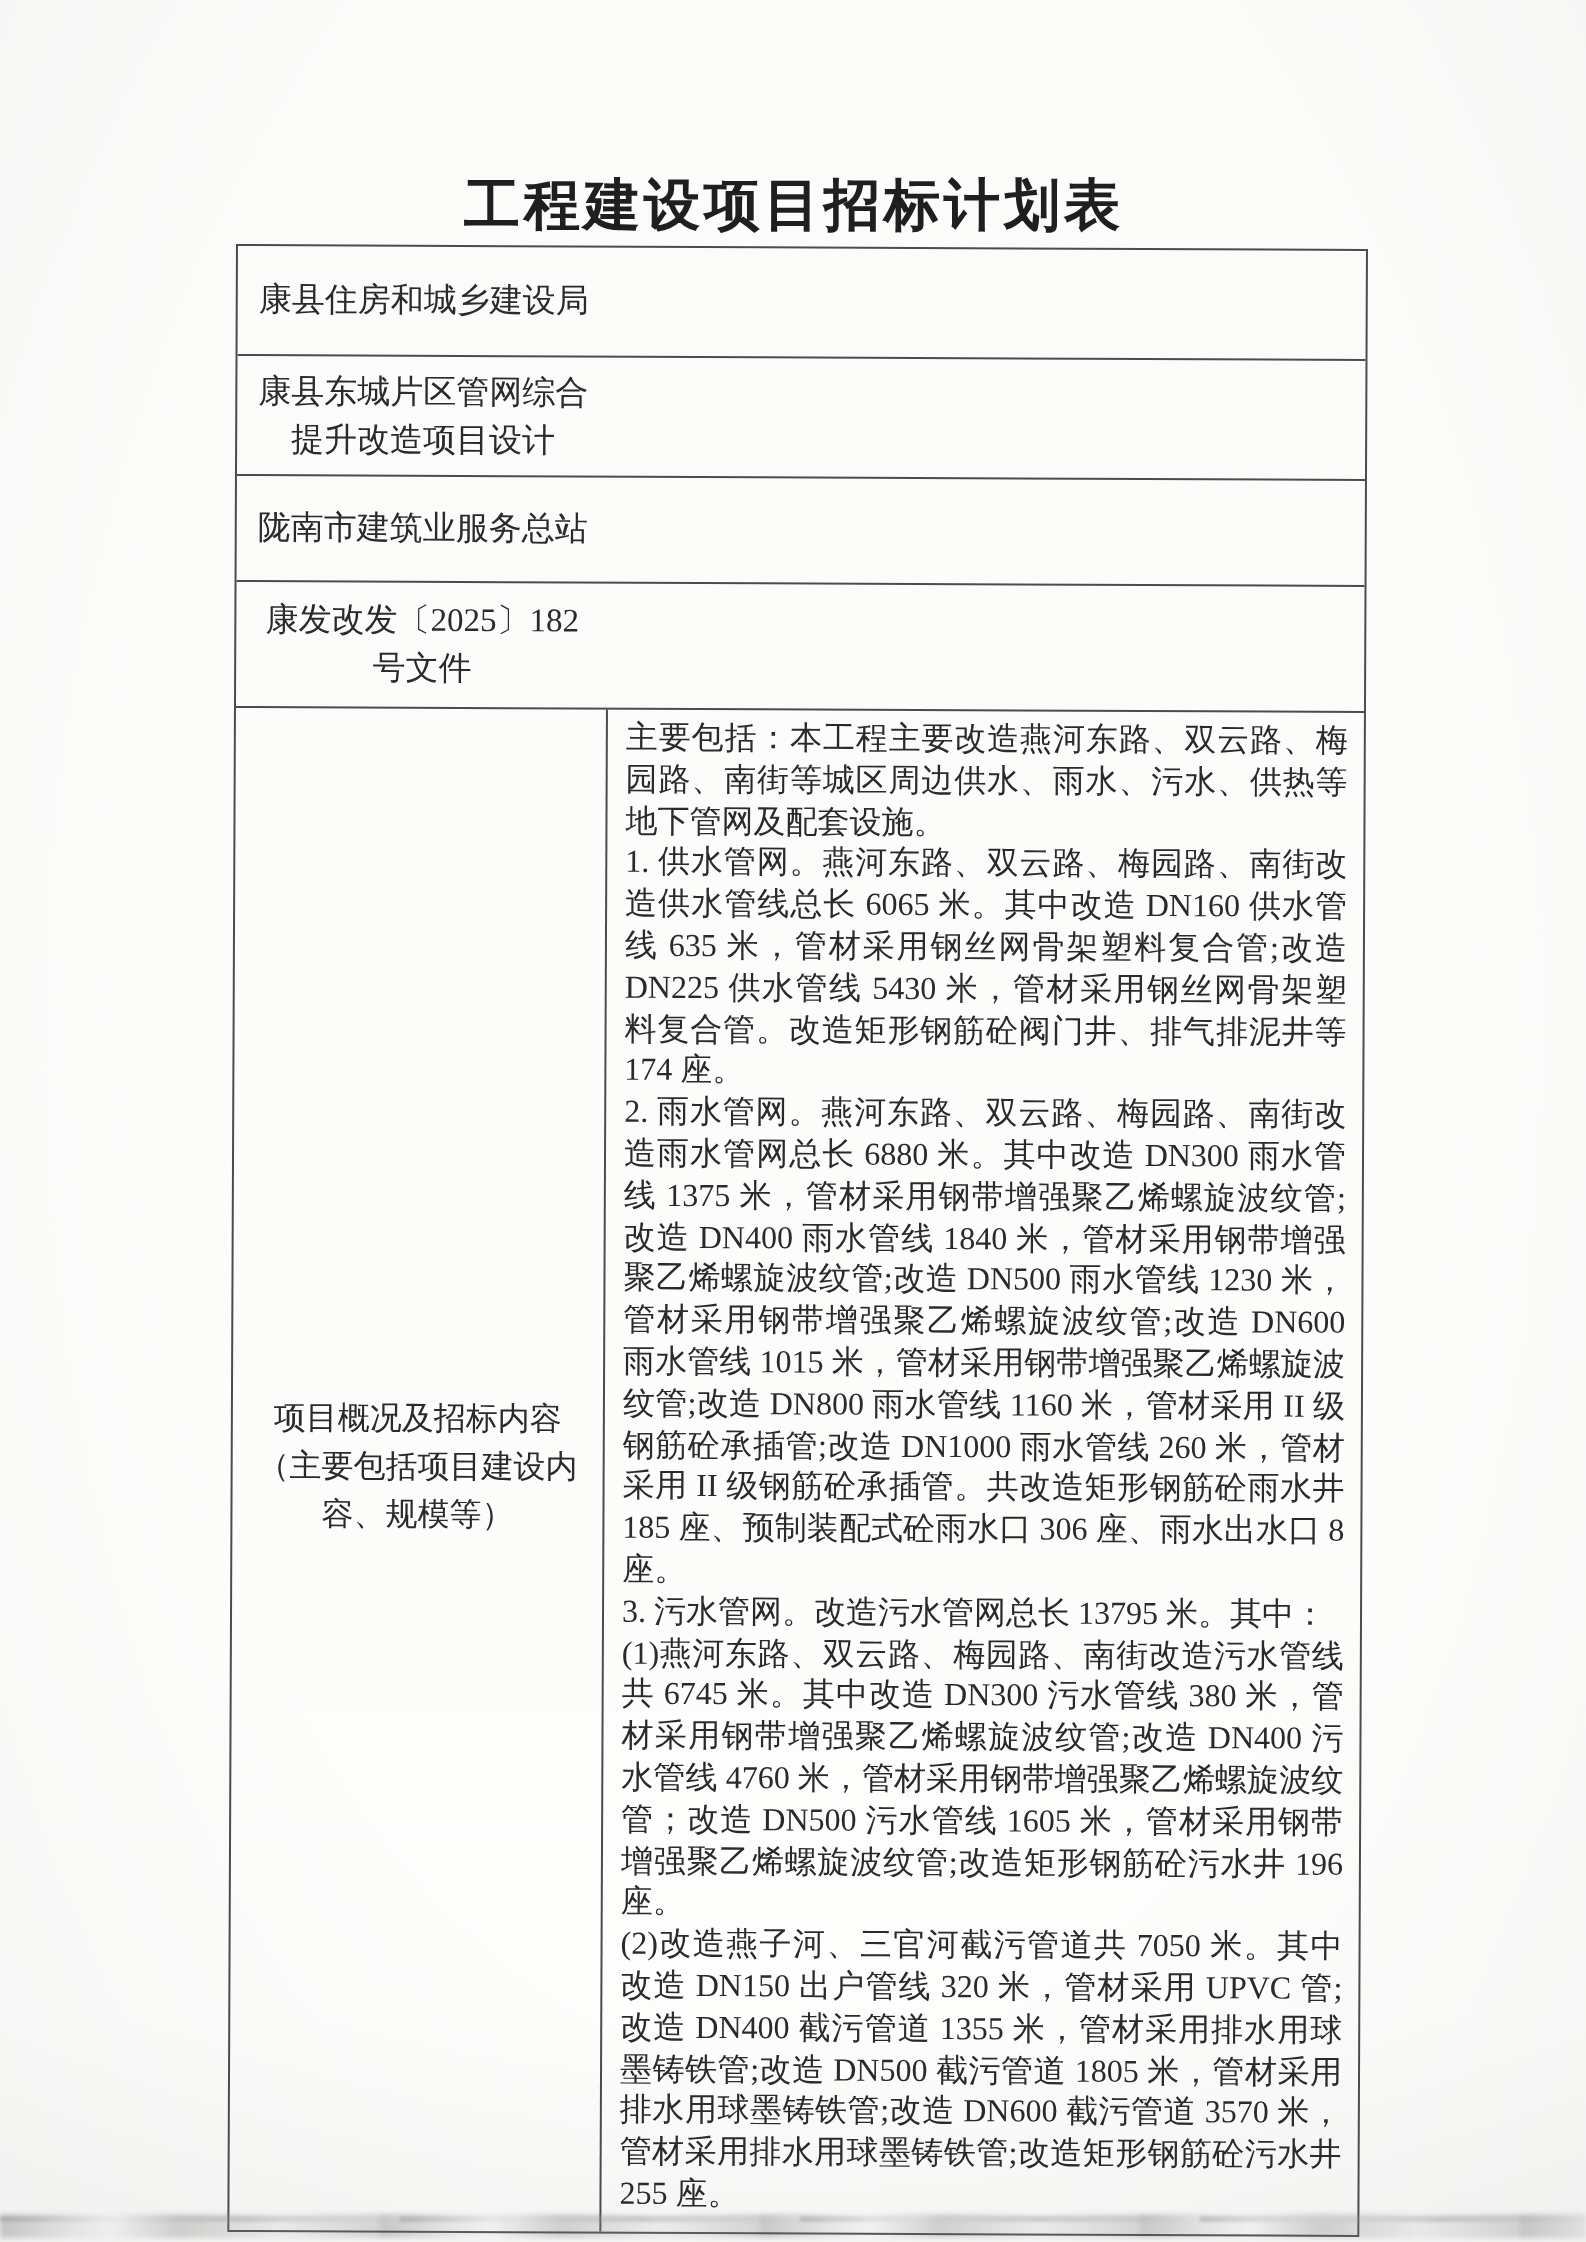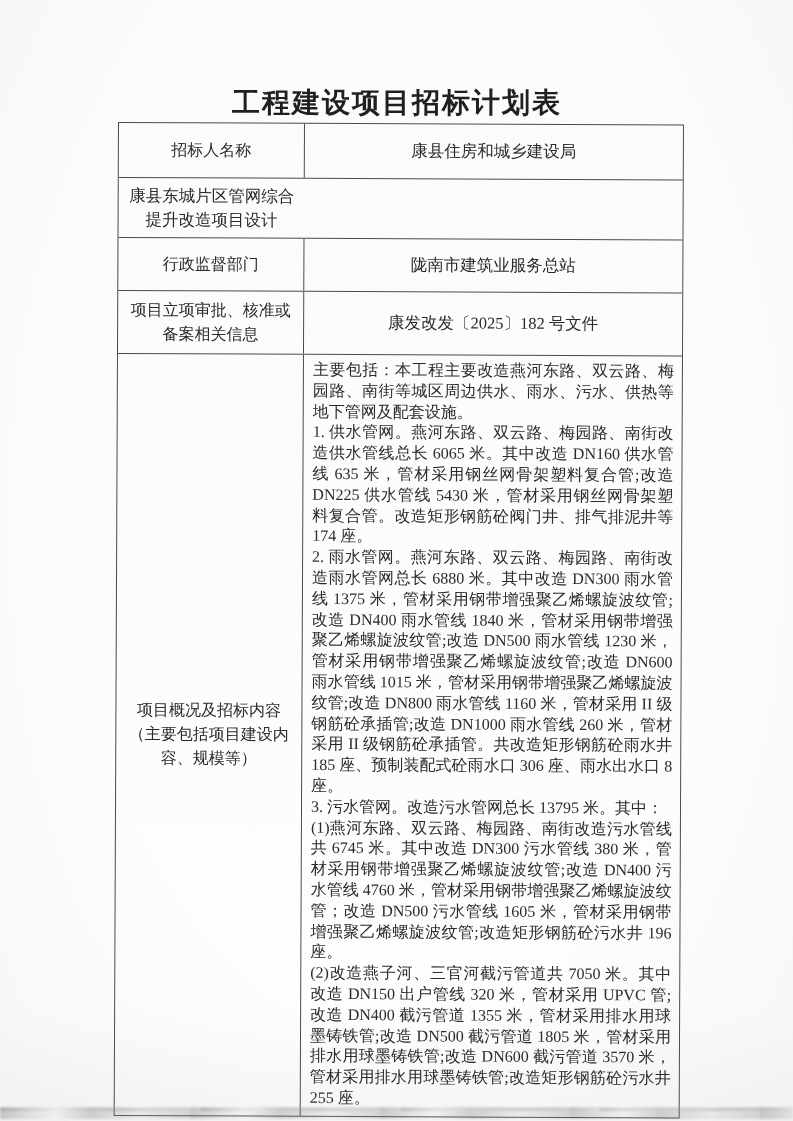--- a/index.html
+++ b/index.html
@@ -114,35 +114,32 @@
 </head>
 <body>
 
 <div class="scan-page">
 
   <h1 class="doc-title">工程建设项目招标计划表</h1>
 
   <div class="plan-table">
 
     <div class="t-row r1">
-      <div class="t-label">招标人名称</div>
       <div class="t-value">康县住房和城乡建设局</div>
     </div>
 
     <div class="t-row r2">
       <div class="t-value">康县东城片区管网综合提升改造项目设计</div>
     </div>
 
     <div class="t-row r3">
-      <div class="t-label">行政监督部门</div>
       <div class="t-value">陇南市建筑业服务总站</div>
     </div>
 
     <div class="t-row r4">
-      <div class="t-label">项目立项审批、核准或备案相关信息</div>
       <div class="t-value">康发改发〔2025〕182 号文件</div>
     </div>
 
     <div class="t-row r5">
       <div class="t-label">项目概况及招标内容（主要包括项目建设内容、规模等）</div>
       <div class="t-value">
         <p>主要包括：本工程主要改造燕河东路、双云路、梅园路、南街等城区周边供水、雨水、污水、供热等地下管网及配套设施。</p>
         <p>1. 供水管网。燕河东路、双云路、梅园路、南街改造供水管线总长 6065 米。其中改造 DN160 供水管线 635 米，管材采用钢丝网骨架塑料复合管;改造 DN225 供水管线 5430 米，管材采用钢丝网骨架塑料复合管。改造矩形钢筋砼阀门井、排气排泥井等 174 座。</p>
         <p>2. 雨水管网。燕河东路、双云路、梅园路、南街改造雨水管网总长 6880 米。其中改造 DN300 雨水管线 1375 米，管材采用钢带增强聚乙烯螺旋波纹管;改造 DN400 雨水管线 1840 米，管材采用钢带增强聚乙烯螺旋波纹管;改造 DN500 雨水管线 1230 米，管材采用钢带增强聚乙烯螺旋波纹管;改造 DN600 雨水管线 1015 米，管材采用钢带增强聚乙烯螺旋波纹管;改造 DN800 雨水管线 1160 米，管材采用 II 级钢筋砼承插管;改造 DN1000 雨水管线 260 米，管材采用 II 级钢筋砼承插管。共改造矩形钢筋砼雨水井 185 座、预制装配式砼雨水口 306 座、雨水出水口 8 座。</p>
         <p>3. 污水管网。改造污水管网总长 13795 米。其中：</p>

